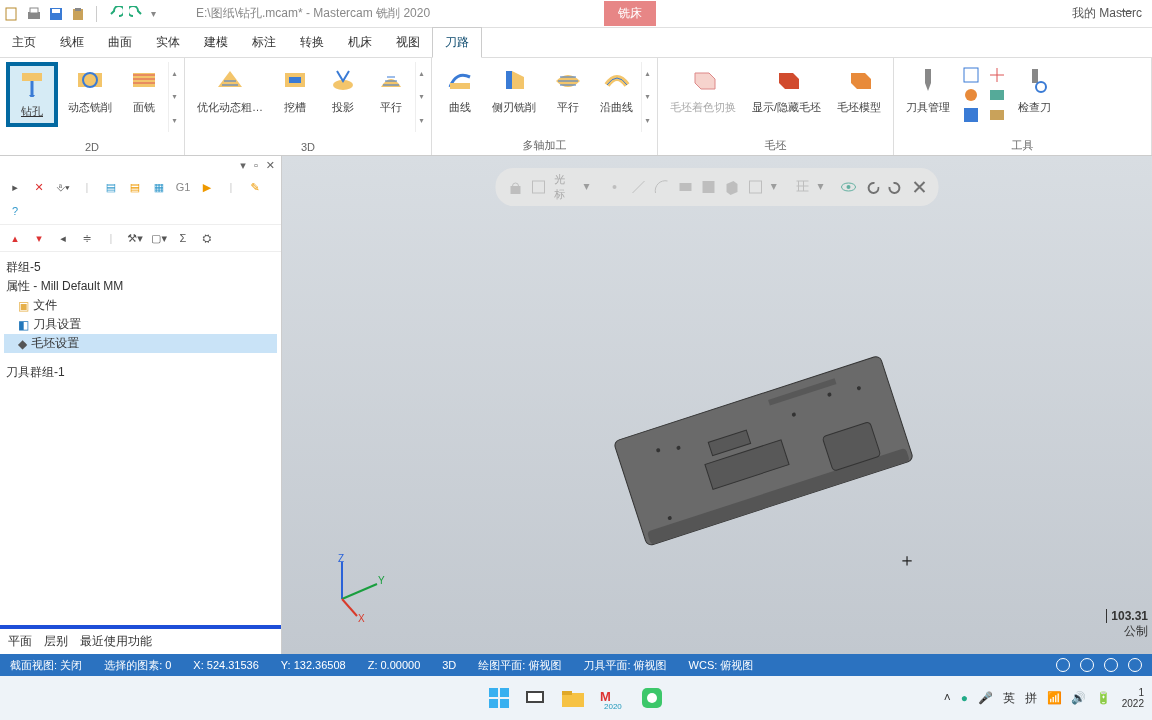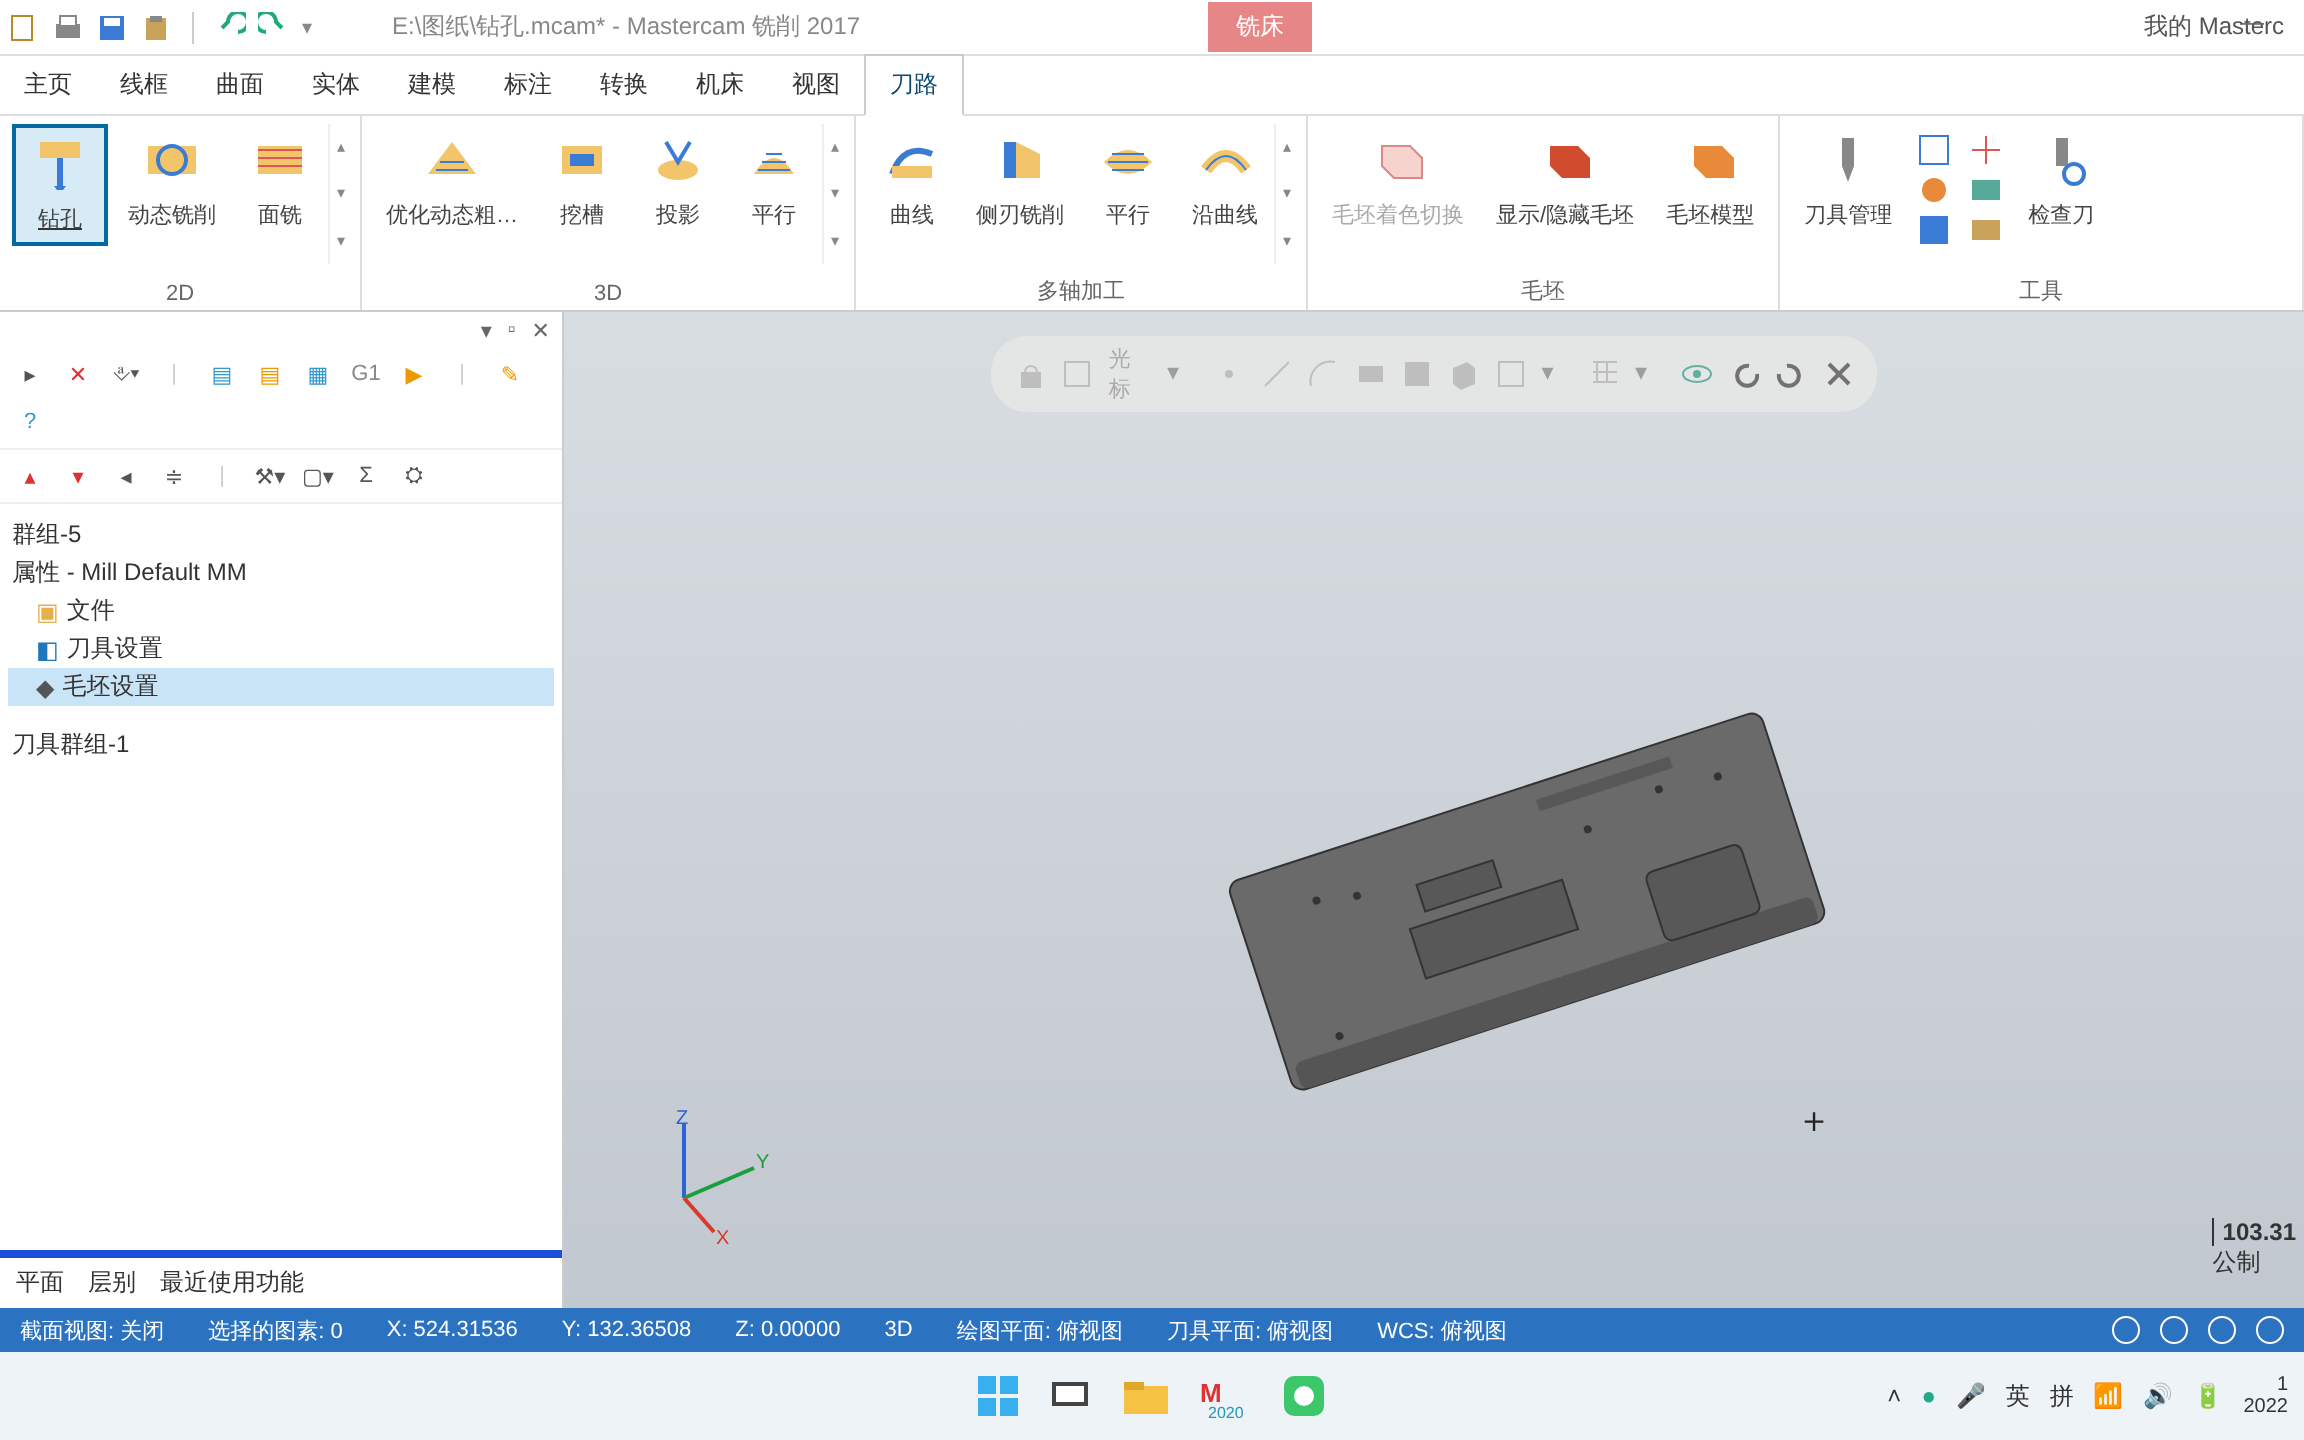--- a/index.html
+++ b/index.html
@@ -16,21 +16,21 @@
   .menubar .tab { padding: 6px 12px; cursor: pointer; }
   .menubar .tab.active { border: 1px solid #ccc; border-bottom: 1px solid #fff; background: #fff; color: #0c4a6e; position: relative; top: 1px; }
   
   .ribbon { height: 98px; background: #fff; display: flex; border-bottom: 1px solid #ccc; }
   .ribbon .group { border-right: 1px solid #ddd; display: flex; flex-direction: column; }
   .ribbon .group .items { flex: 1; display: flex; align-items: flex-start; padding: 4px; }
   .ribbon .group .label { text-align: center; font-size: 11px; color: #666; padding: 2px 0; }
   .ribbon .btn { display: flex; flex-direction: column; align-items: center; padding: 4px 6px; cursor: pointer; margin: 0 2px;}
   .ribbon .btn .ico { width: 32px; height: 28px; display: flex; align-items: center; justify-content: center; }
   .ribbon .btn .lbl { font-size: 11px; margin-top: 6px; color: #444; white-space: nowrap; }
-  .ribbon .btn.sel { background: #d6ebf5; border: 2px solid #0369a1; text-decoration: underline; }
+  .ribbon .btn.sel { background: #d6ebf5; border: 4px solid #0369a1; text-decoration: underline; }
   .ribbon .btn.gray .lbl { color: #aaa; }
   .side-arrows { display: flex; flex-direction: column; justify-content: space-around; height: 70px; width: 12px; color: #888; font-size: 8px; border-left: 1px solid #eee; text-align:center; }
   .toolcol { display:flex; flex-direction:column; gap:2px; padding:4px;}
   .toolcol .mini { width:18px; height:18px; }
   
   .workarea { display: flex; height: 498px; }
   .leftpanel { width: 282px; background: #fff; border-right: 1px solid #ccc; display:flex; flex-direction:column; }
   .panel-head { height: 18px; display:flex; justify-content:flex-end; align-items:center; padding:0 6px; gap:8px; color:#666; font-size:11px;}
   .panel-tools { padding: 4px 6px; display:flex; flex-wrap:wrap; gap:6px; align-items:center; border-bottom:1px solid #eee;}
   .panel-tools .t { width:18px; height:18px; display:flex; align-items:center; justify-content:center; font-size:11px; color:#555;}
@@ -39,21 +39,21 @@
   .tree .node.sel { background: #c9e3f7; }
   .tree .indent { padding-left: 14px; }
   .bottom-tabs { display:flex; gap:12px; padding:4px 8px; border-top:4px solid #1d4ed8; font-size:12px;}
   
   .viewport { flex:1; position:relative; background: linear-gradient(#d8dde2, #c2c8cf); }
   .float-toolbar { position:absolute; top:12px; left:50%; transform:translateX(-50%); background: rgba(230,230,230,0.9); border-radius:18px; padding:4px 12px; display:flex; gap:8px; align-items:center; }
   .float-toolbar .f { width:16px; height:16px; opacity:0.5; }
   .float-toolbar .txt { color:#aaa; font-size:11px;}
   .axis { position:absolute; bottom:30px; left:40px; }
   .cursor-plus { position:absolute; top:392px; left:616px; font-size:18px; color:#222;}
-  .scale { position:absolute; bottom:14px; right:4px; font-size:12px;}
+  .scale { position:absolute; bottom:14px; right:4px; text-align:right; font-size:12px;}
   .model { position:absolute; top:170px; left:300px;}
   
   .statusbar { height: 22px; background: #2b72c0; color:#fff; display:flex; align-items:center; padding:0 10px; font-size:11px; gap:22px;}
   .statusbar .r { margin-left:auto; display:flex; gap:10px; align-items:center;}
   .statusbar .globe { width:14px; height:14px; border:1px solid #fff; border-radius:50%; }
   
   .taskbar { height: 44px; background: #eef3f8; display:flex; align-items:center; justify-content:center; gap:14px; position:relative;}
   .taskbar .tray { position:absolute; right:8px; display:flex; gap:10px; align-items:center; font-size:12px; color:#333;}
 </style>
 </head>
@@ -78,21 +78,21 @@
       </svg>
     <span class="sep"></span>
     <svg class="ico">
         <path d="M12 10 A5 5 0 1 0 7 5 L4 8" fill="none" stroke="#2a7" stroke-width="2"></path>
       </svg>
     <svg class="ico">
         <path d="M4 10 A5 5 0 1 1 9 5 L12 8" fill="none" stroke="#2a7" stroke-width="2"></path>
       </svg>
     <span style="color:#888;font-size:10px;">▾</span>
   </div>
-  <div class="title">E:\图纸\钻孔.mcam* - Mastercam 铣削 2017</div>
+  <div class="title">E:\图纸\钻孔.mcam* - Mastercam 铣削 2020</div>
   <div class="context-tab">铣床</div>
   <div style="flex:1"></div>
   <div style="color:#555;padding-right:6px;">我的 Masterc</div>
 </div>
 
 <div style="position:absolute; top:4px; right:20px; color:#666;">—</div>
 
 <div class="menubar">
   <div class="tab">主页</div>
   <div class="tab">线框</div>

